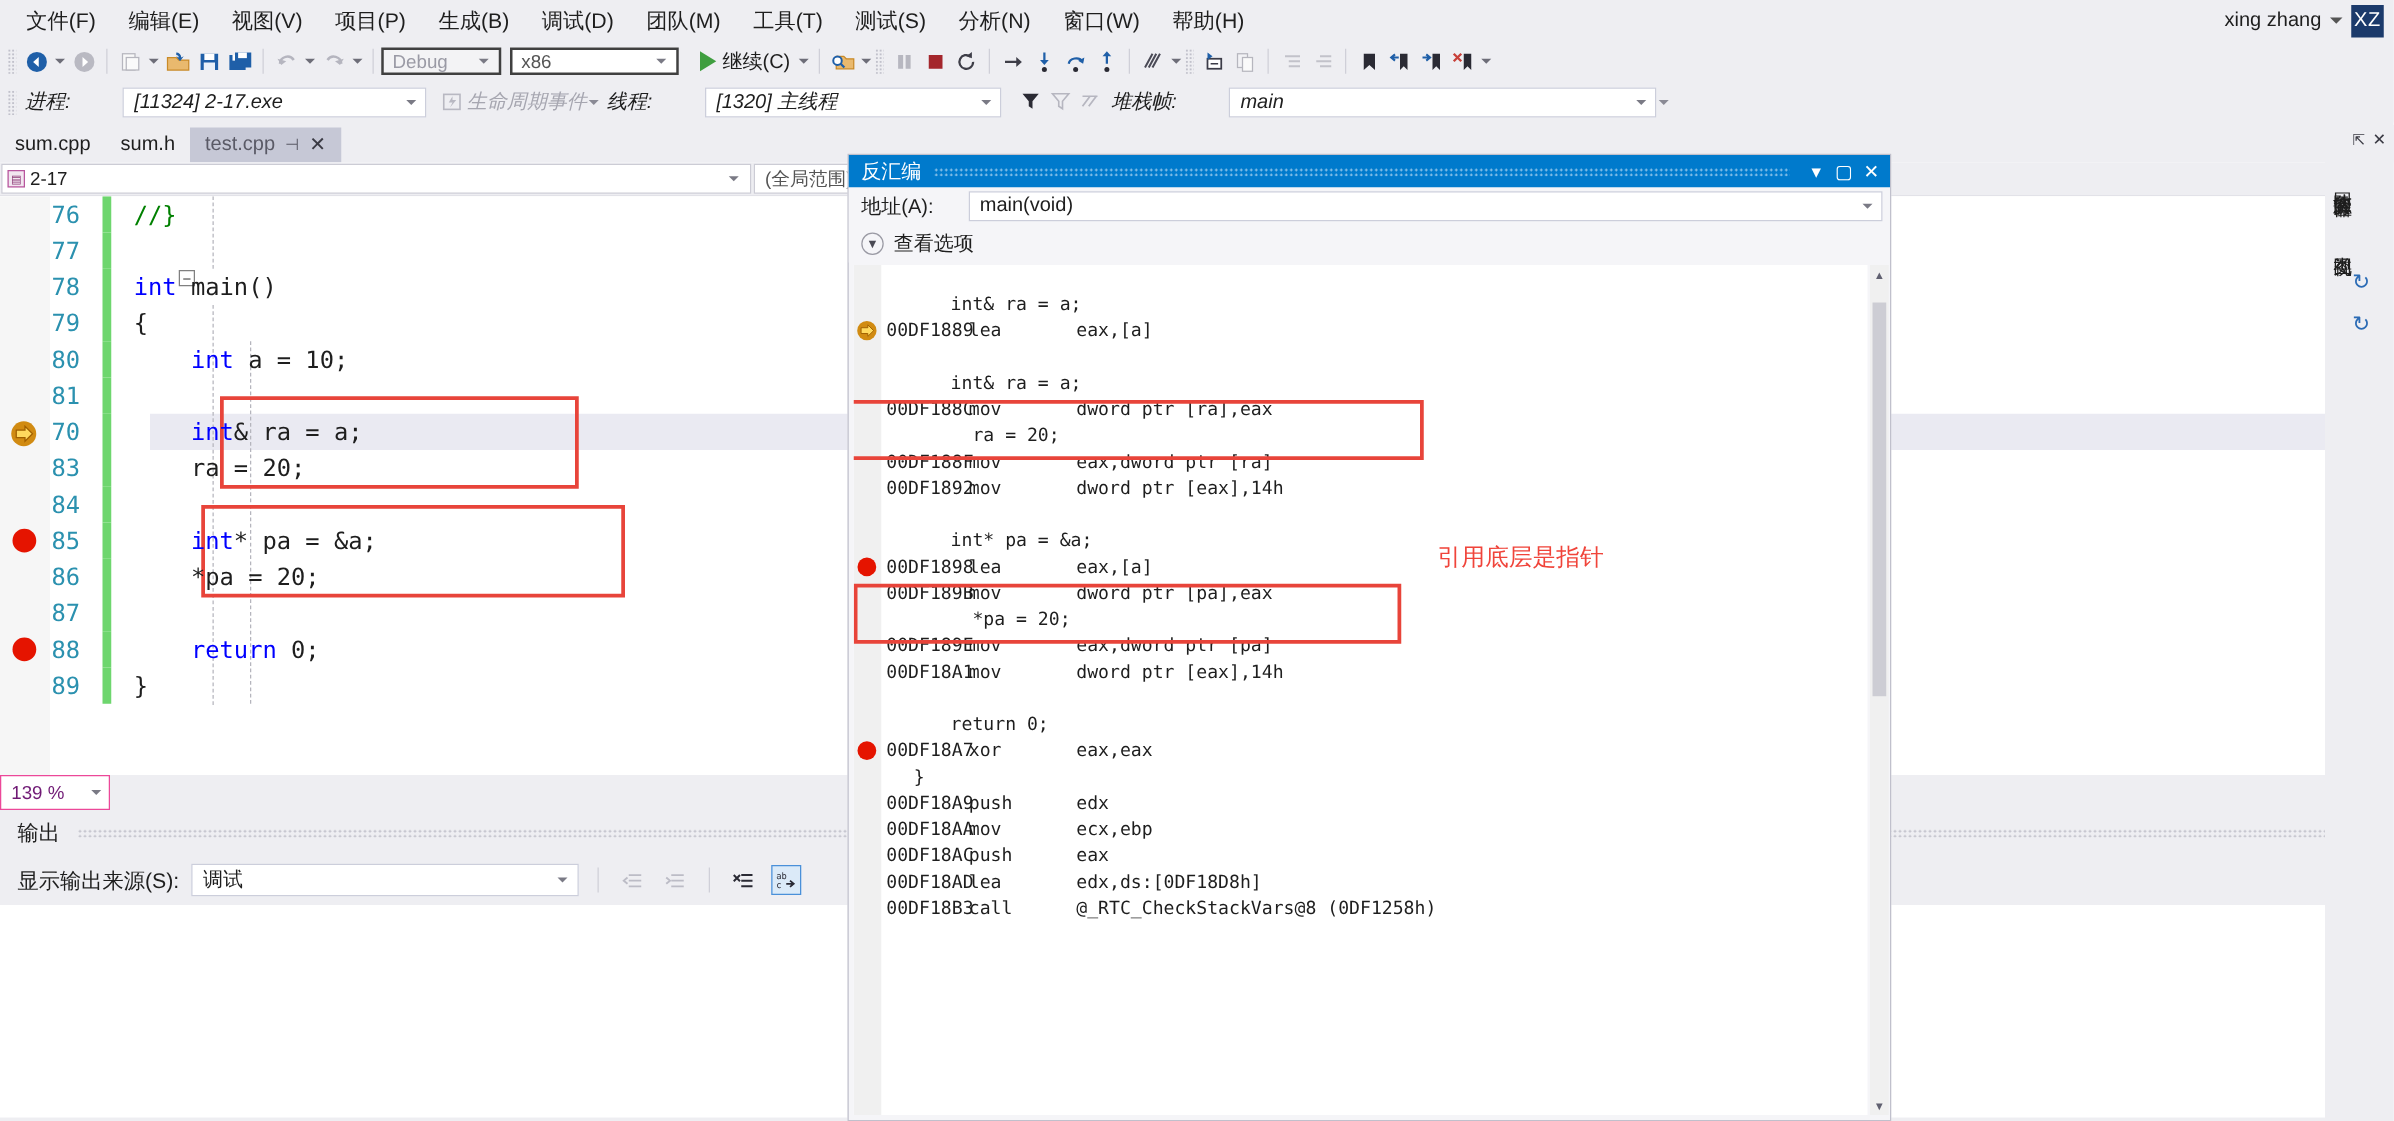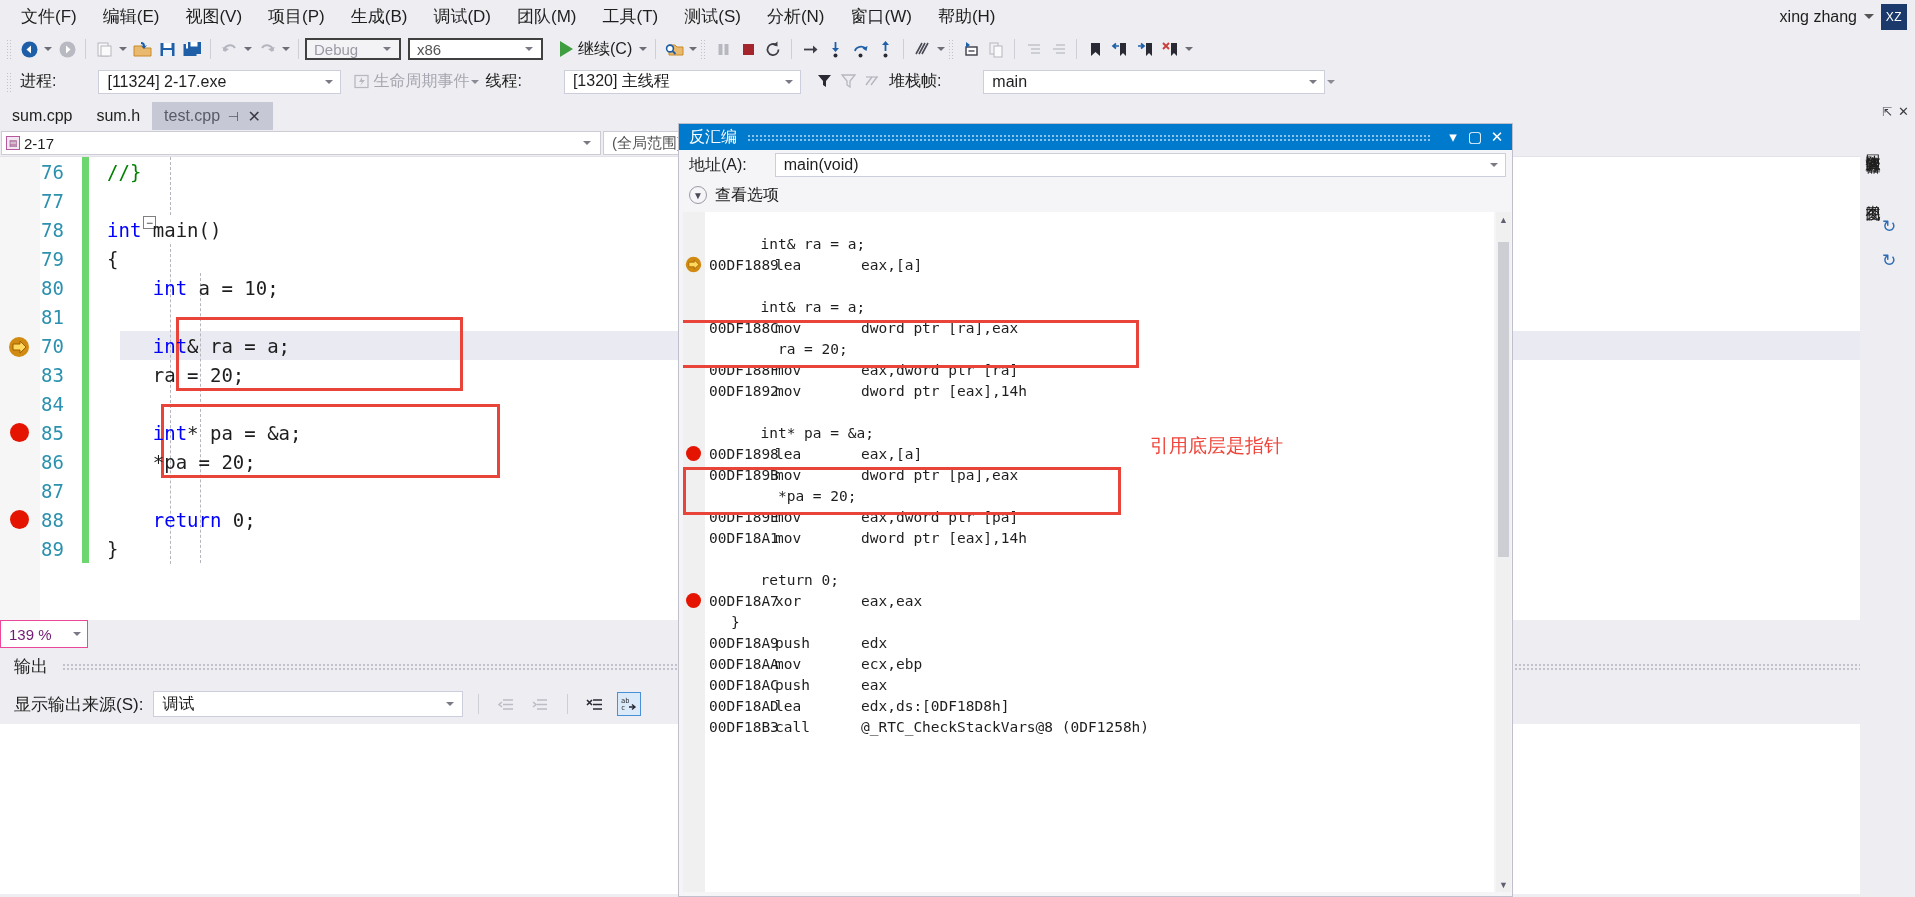--- a/index.html
+++ b/index.html
@@ -23,21 +23,21 @@
     cursor: default;
   }
   .user-area {
     position: absolute; right: 8px; top: 0; height: 33px;
     display: flex; align-items: center; gap: 7px;
   }
   .user-name { font-size: 16px; color: #1e1e1e; }
   .user-caret { width:0;height:0;border-left:5px solid transparent;border-right:5px solid transparent;border-top:5px solid #555; }
   .avatar {
     width: 26px; height: 26px; background: #1b3a6b; color: #ffffff;
-    font-size: 12px; display: flex; align-items: center; justify-content: center;
+    font-size: 16px; display: flex; align-items: center; justify-content: center;
     letter-spacing: .5px;
   }
 
   
   .toolbar {
     position: absolute; top: 33px; left: 0; width: 1915px; height: 32px;
     background: #eeeef2; display: flex; align-items: center; padding-left: 6px; gap: 1px;
   }
   .grip { width: 7px; height: 20px;
     background-image: radial-gradient(#b9b9c4 35%, transparent 36%);
@@ -57,21 +57,21 @@
   .combo.dis { background: #f3f3f5; color: #9a9aa5; }
   .combo .cv { flex: 1; white-space: nowrap; overflow: hidden; }
   .combo .carr { width:0;height:0;border-left:4px solid transparent;border-right:4px solid transparent;border-top:4px solid #7a7a85; margin: 0 6px; }
   .run-btn { display: flex; align-items: center; gap: 5px; padding: 0 4px 0 6px; height: 24px; cursor: default; }
   .run-label { font-size: 16px; color: #1e1e1e; white-space: nowrap; }
   .tri-right { width:0;height:0;border-top:8px solid transparent;border-bottom:8px solid transparent;border-left:13px solid #3f9e3f; }
 
   
   .ctxbar {
     position: absolute; top: 65px; left: 0; width: 1915px; height: 33px;
-    background: #eeeef2; display: flex; align-items: center; padding-left: 6px;
+    background: #eeeef2; display: flex; align-items: center; padding-left: 6px; font-style: italic;
   }
   .ctx-label { font-size: 16px; color: #1e1e1e; margin: 0 6px 0 4px; white-space: nowrap; }
   .ctx-combo {
     height: 24px; background: #fff; border: 1px solid #cccedb;
     display: flex; align-items: center; padding-left: 8px; font-size: 16px; color: #1e1e1e; margin-left: 36px;
   }
   .ctx-combo .cv { flex:1; white-space: nowrap; overflow:hidden; }
   .ctx-dim { font-size: 16px; color: #a6a6b0; white-space: nowrap; }
 
   

